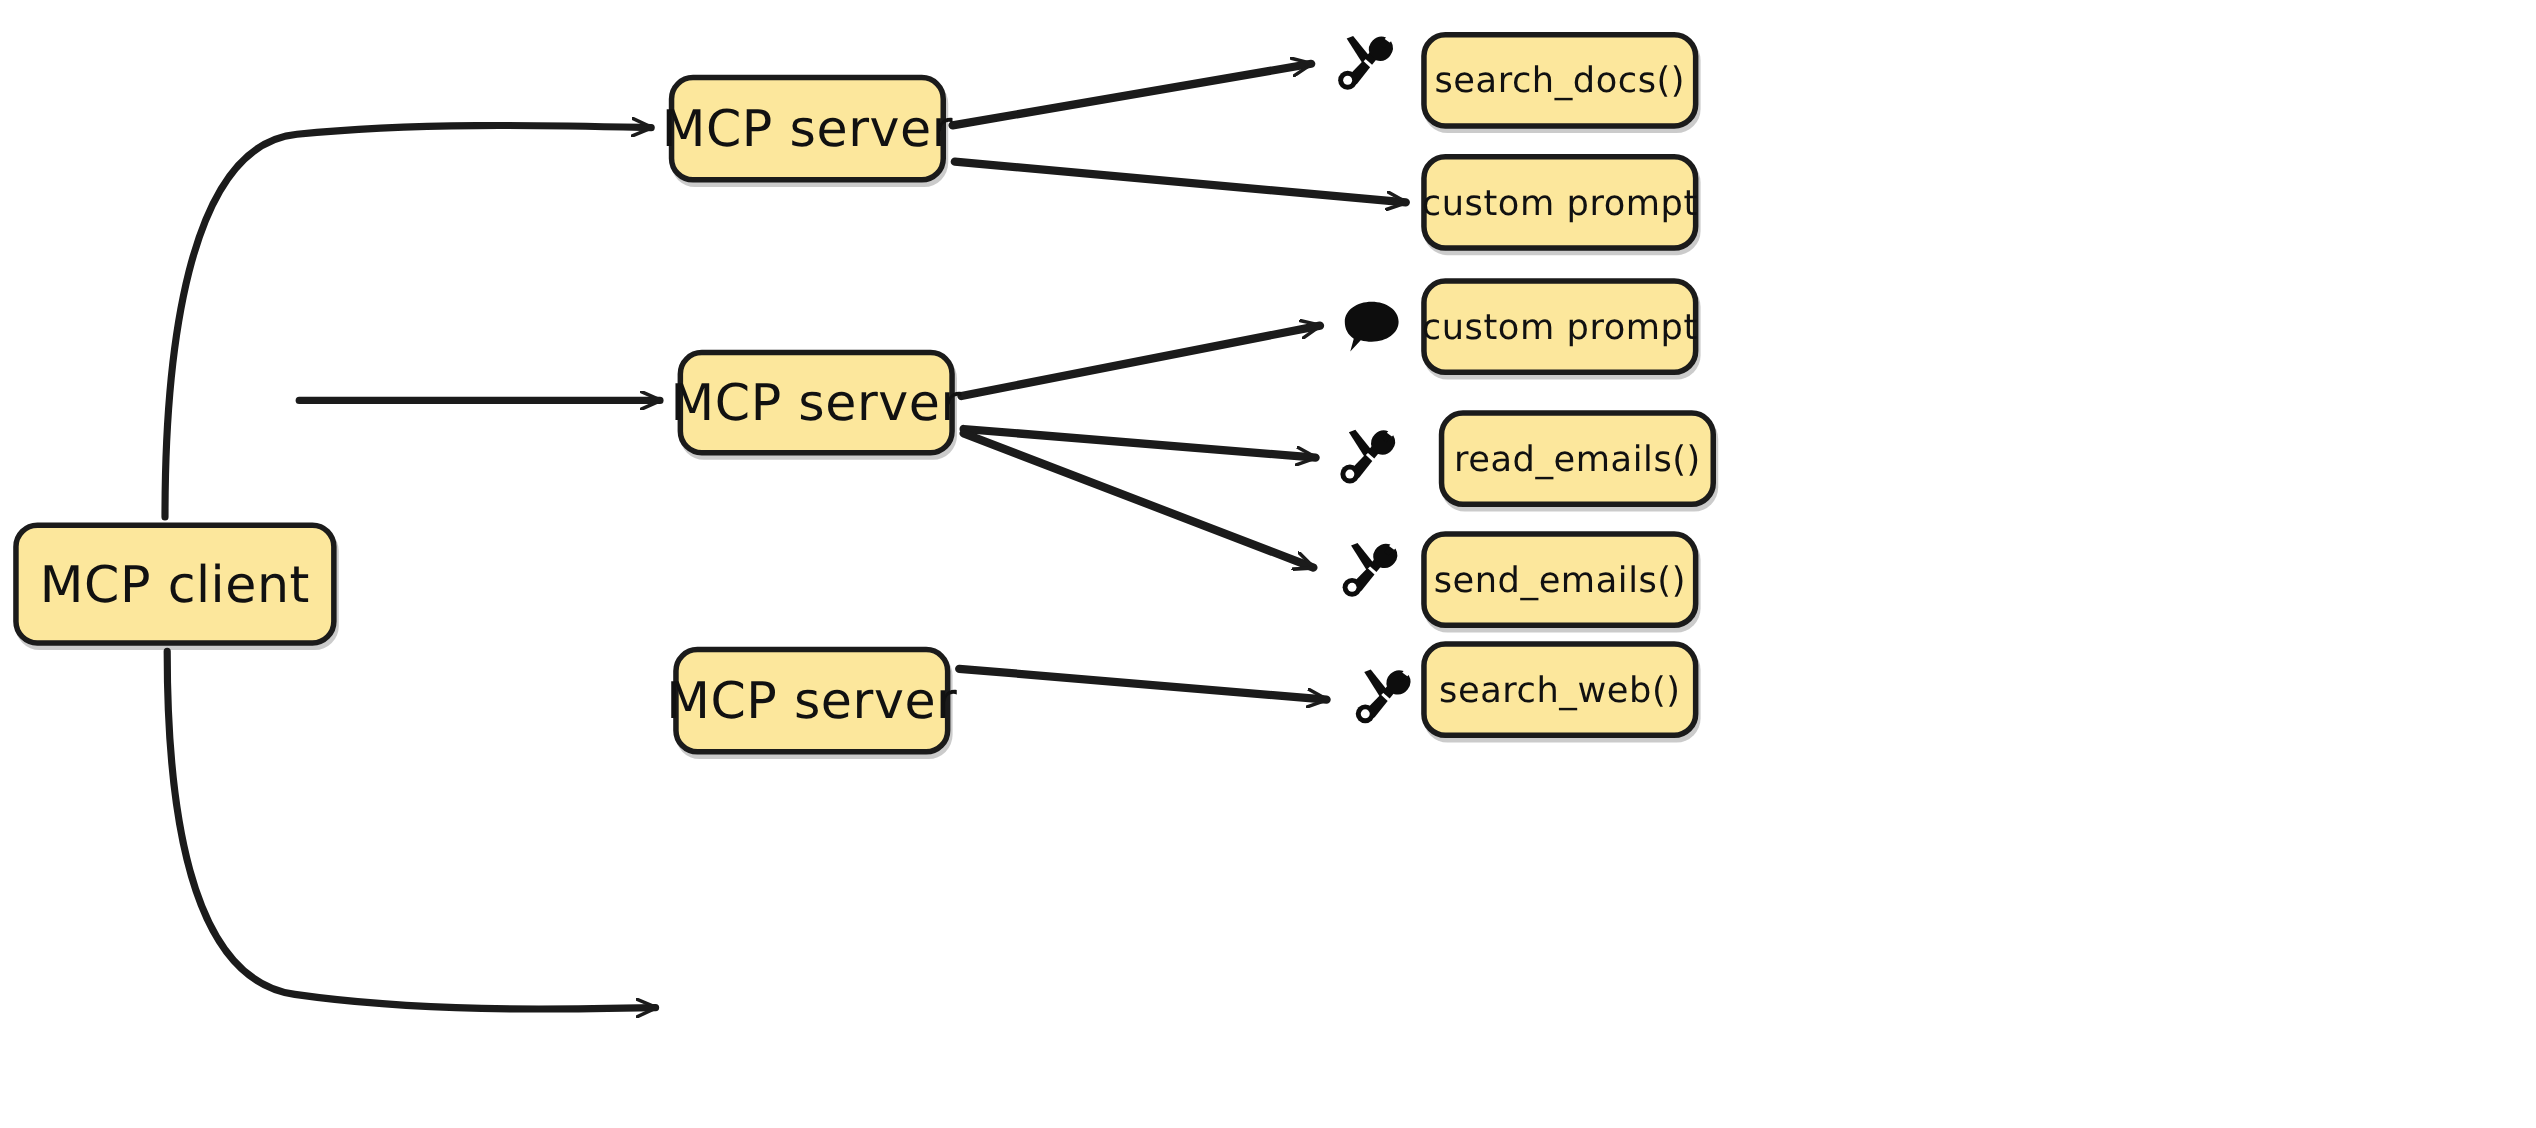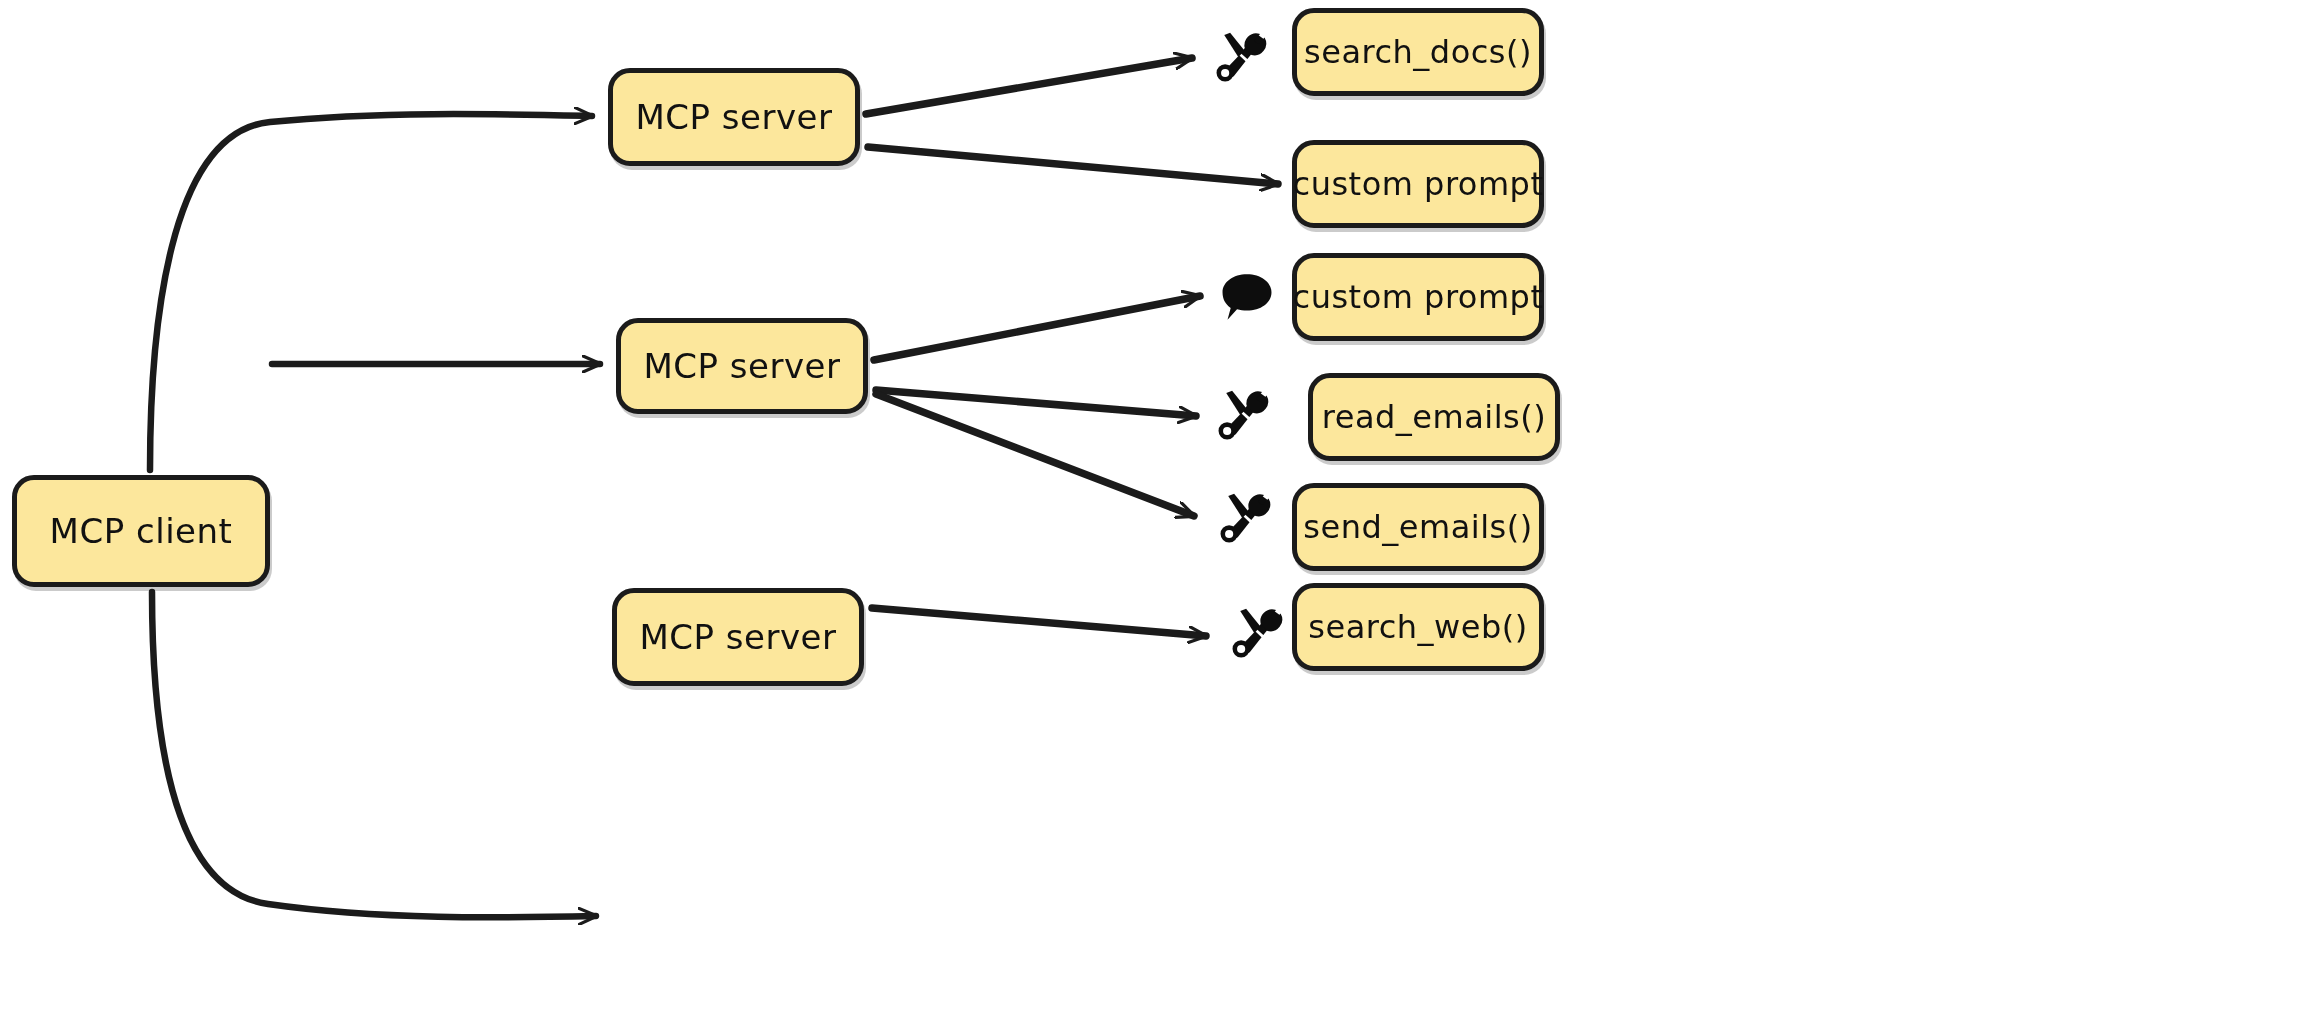--- a/index.html
+++ b/index.html
@@ -24,32 +24,32 @@
     position: absolute;
     box-sizing: border-box;
     background: #FCE79C;
     border: 5px solid #1b1b1b;
     border-radius: 22px;
     display: flex;
     align-items: center;
     justify-content: center;
     color: #111111;
     font-family: "DejaVu Sans", sans-serif;
-    font-size: 34px;
+    font-size: 46px;
     letter-spacing: 0.5px;
     white-space: nowrap;
     box-shadow: 2px 4px 0 rgba(20,20,20,0.22);
   }
-  .node.client   { left: 12px;   top: 475px; width: 258px; height: 112px; }
+  .node.client   { left: 12px;   top: 475px; width: 294px; height: 112px; }
   .node.srv-top  { left: 608px;  top: 68px;  width: 252px; height: 98px;  }
   .node.srv-mid  { left: 616px;  top: 318px; width: 252px; height: 96px;  }
   .node.srv-bot  { left: 612px;  top: 588px; width: 252px; height: 98px;  }
 
   .node.cap { left: 1292px; width: 252px; height: 88px; font-size: 32px; }
-  .node.cap-search-docs   { top: 8px;  }
+  .node.cap-search-docs   { top: 29px;  }
   .node.cap-prompt-1      { top: 140px; }
   .node.cap-prompt-2      { top: 253px; }
   .node.cap-read-emails   { top: 373px; margin-left: 16px; }
   .node.cap-send-emails   { top: 483px; }
   .node.cap-search-web    { top: 583px; }
 
   .icon {
     position: absolute;
     width: 58px;
     height: 58px;

